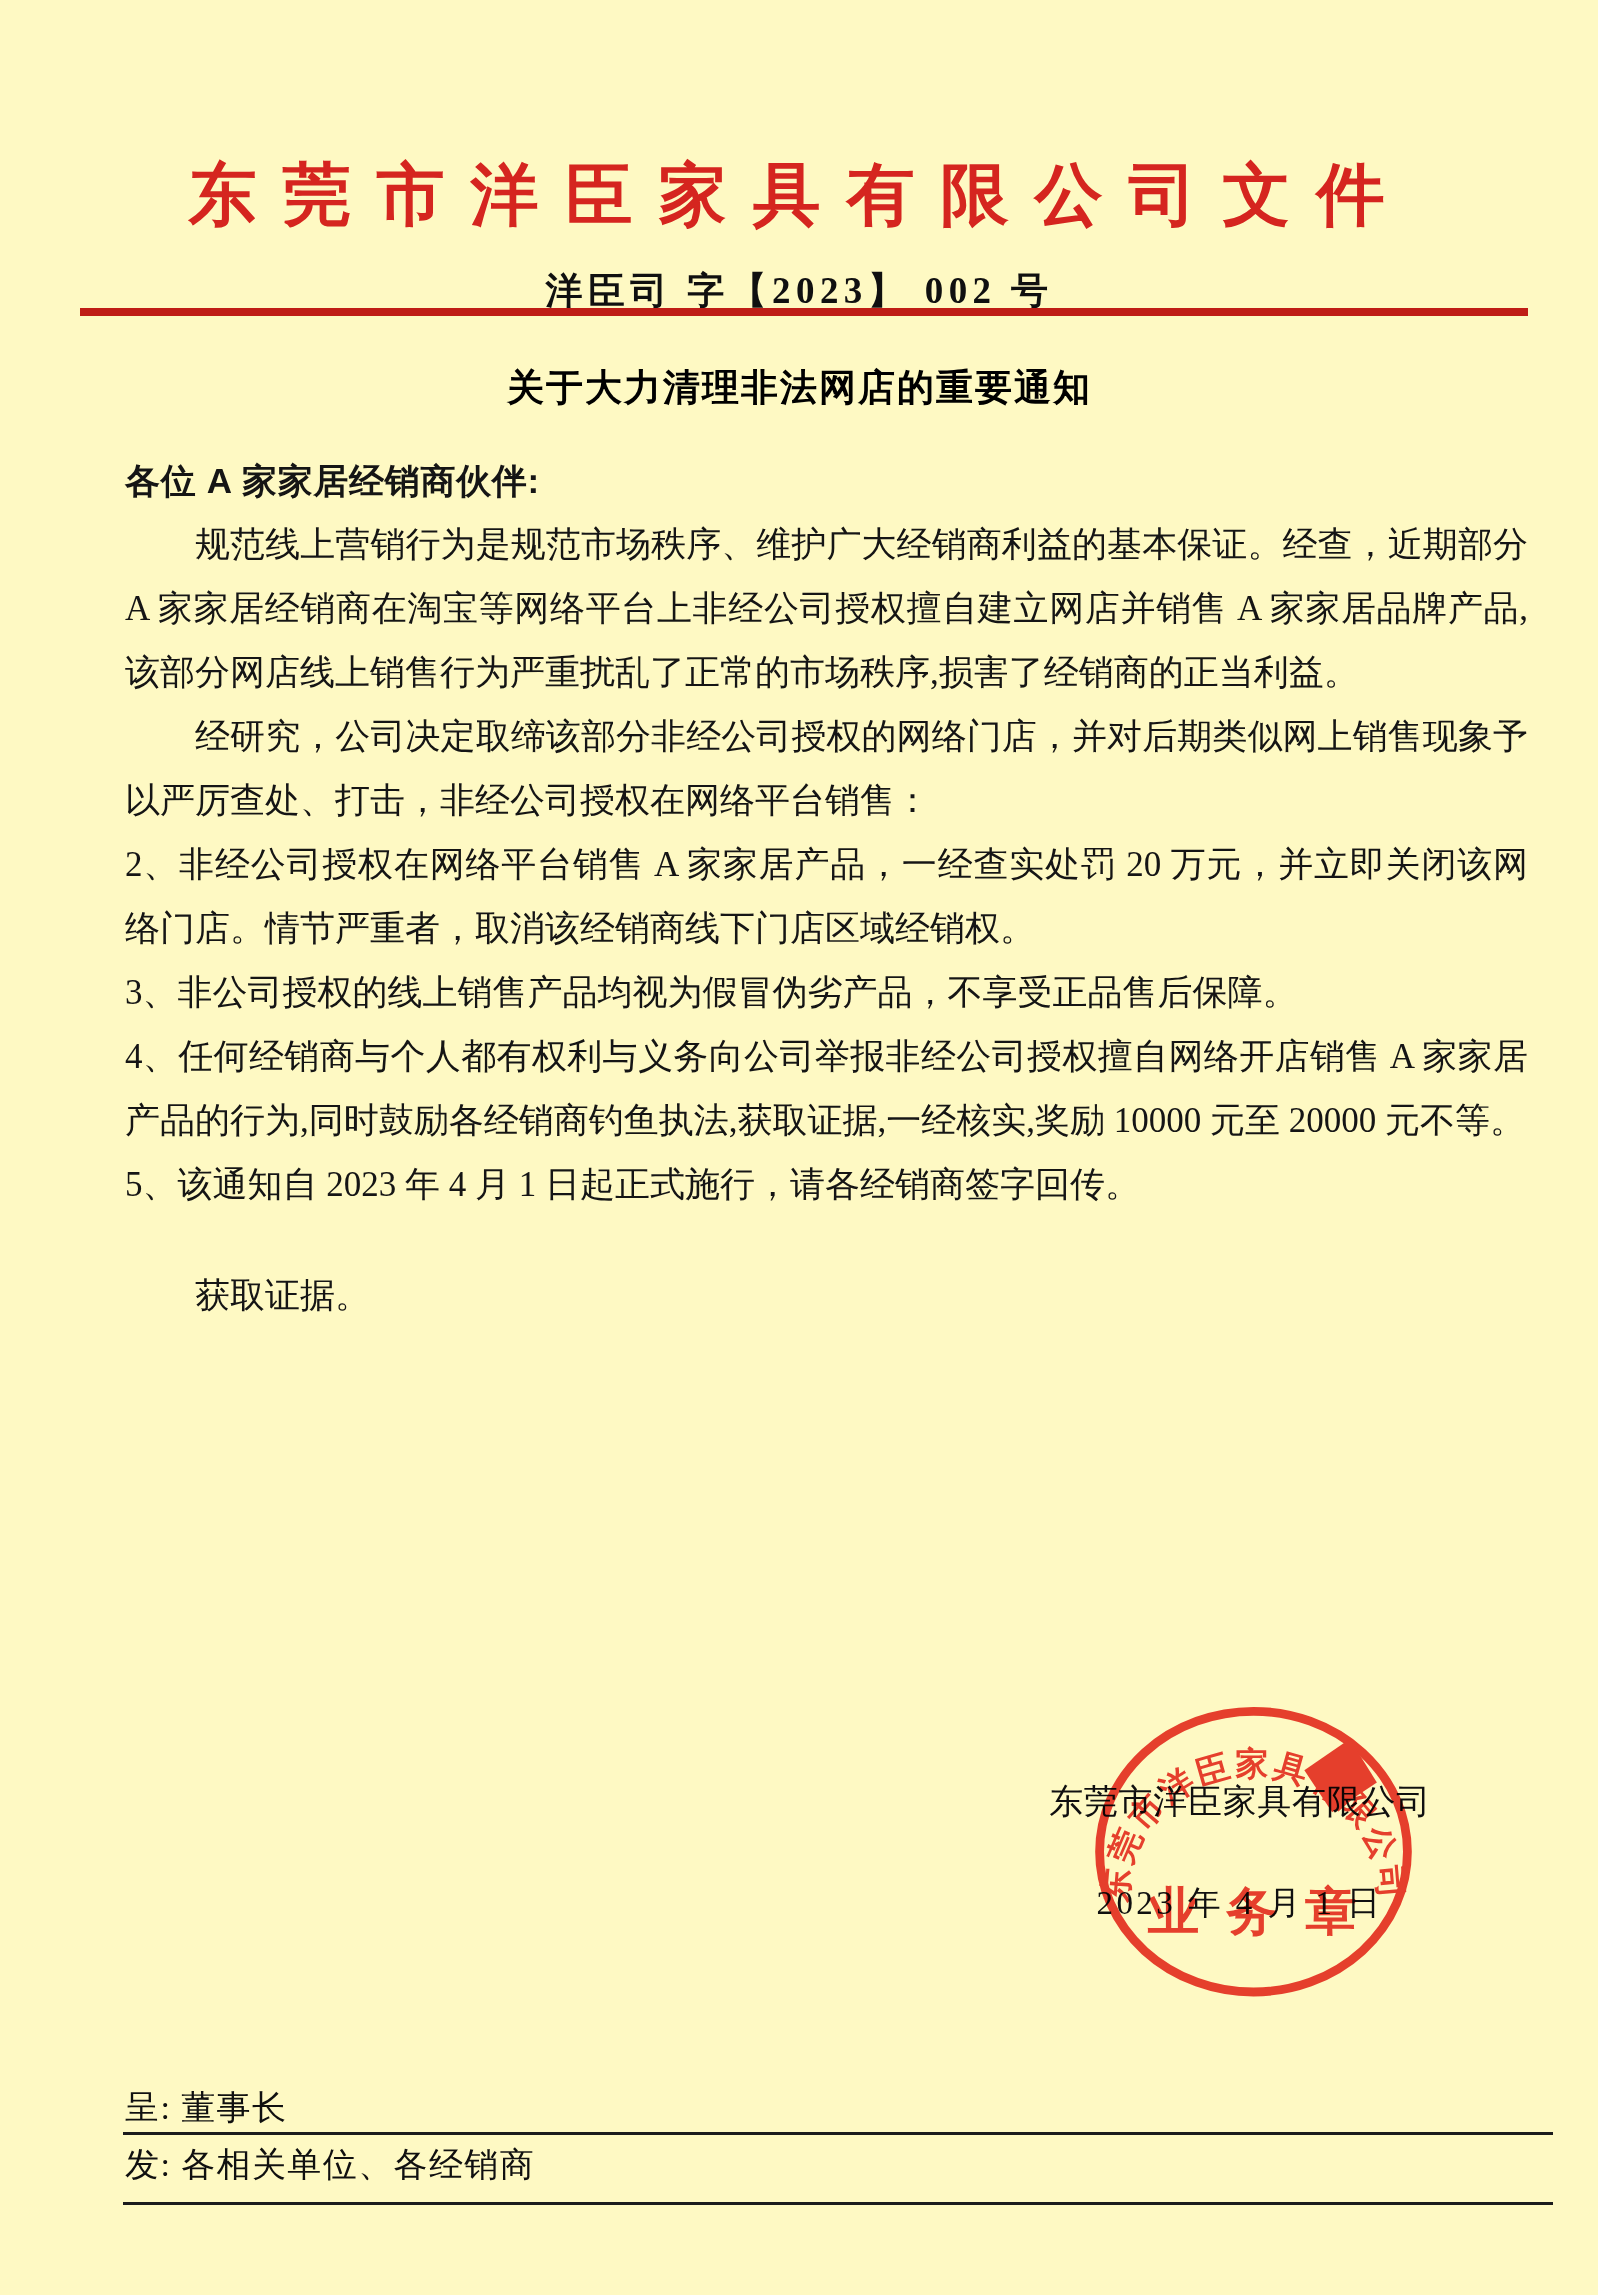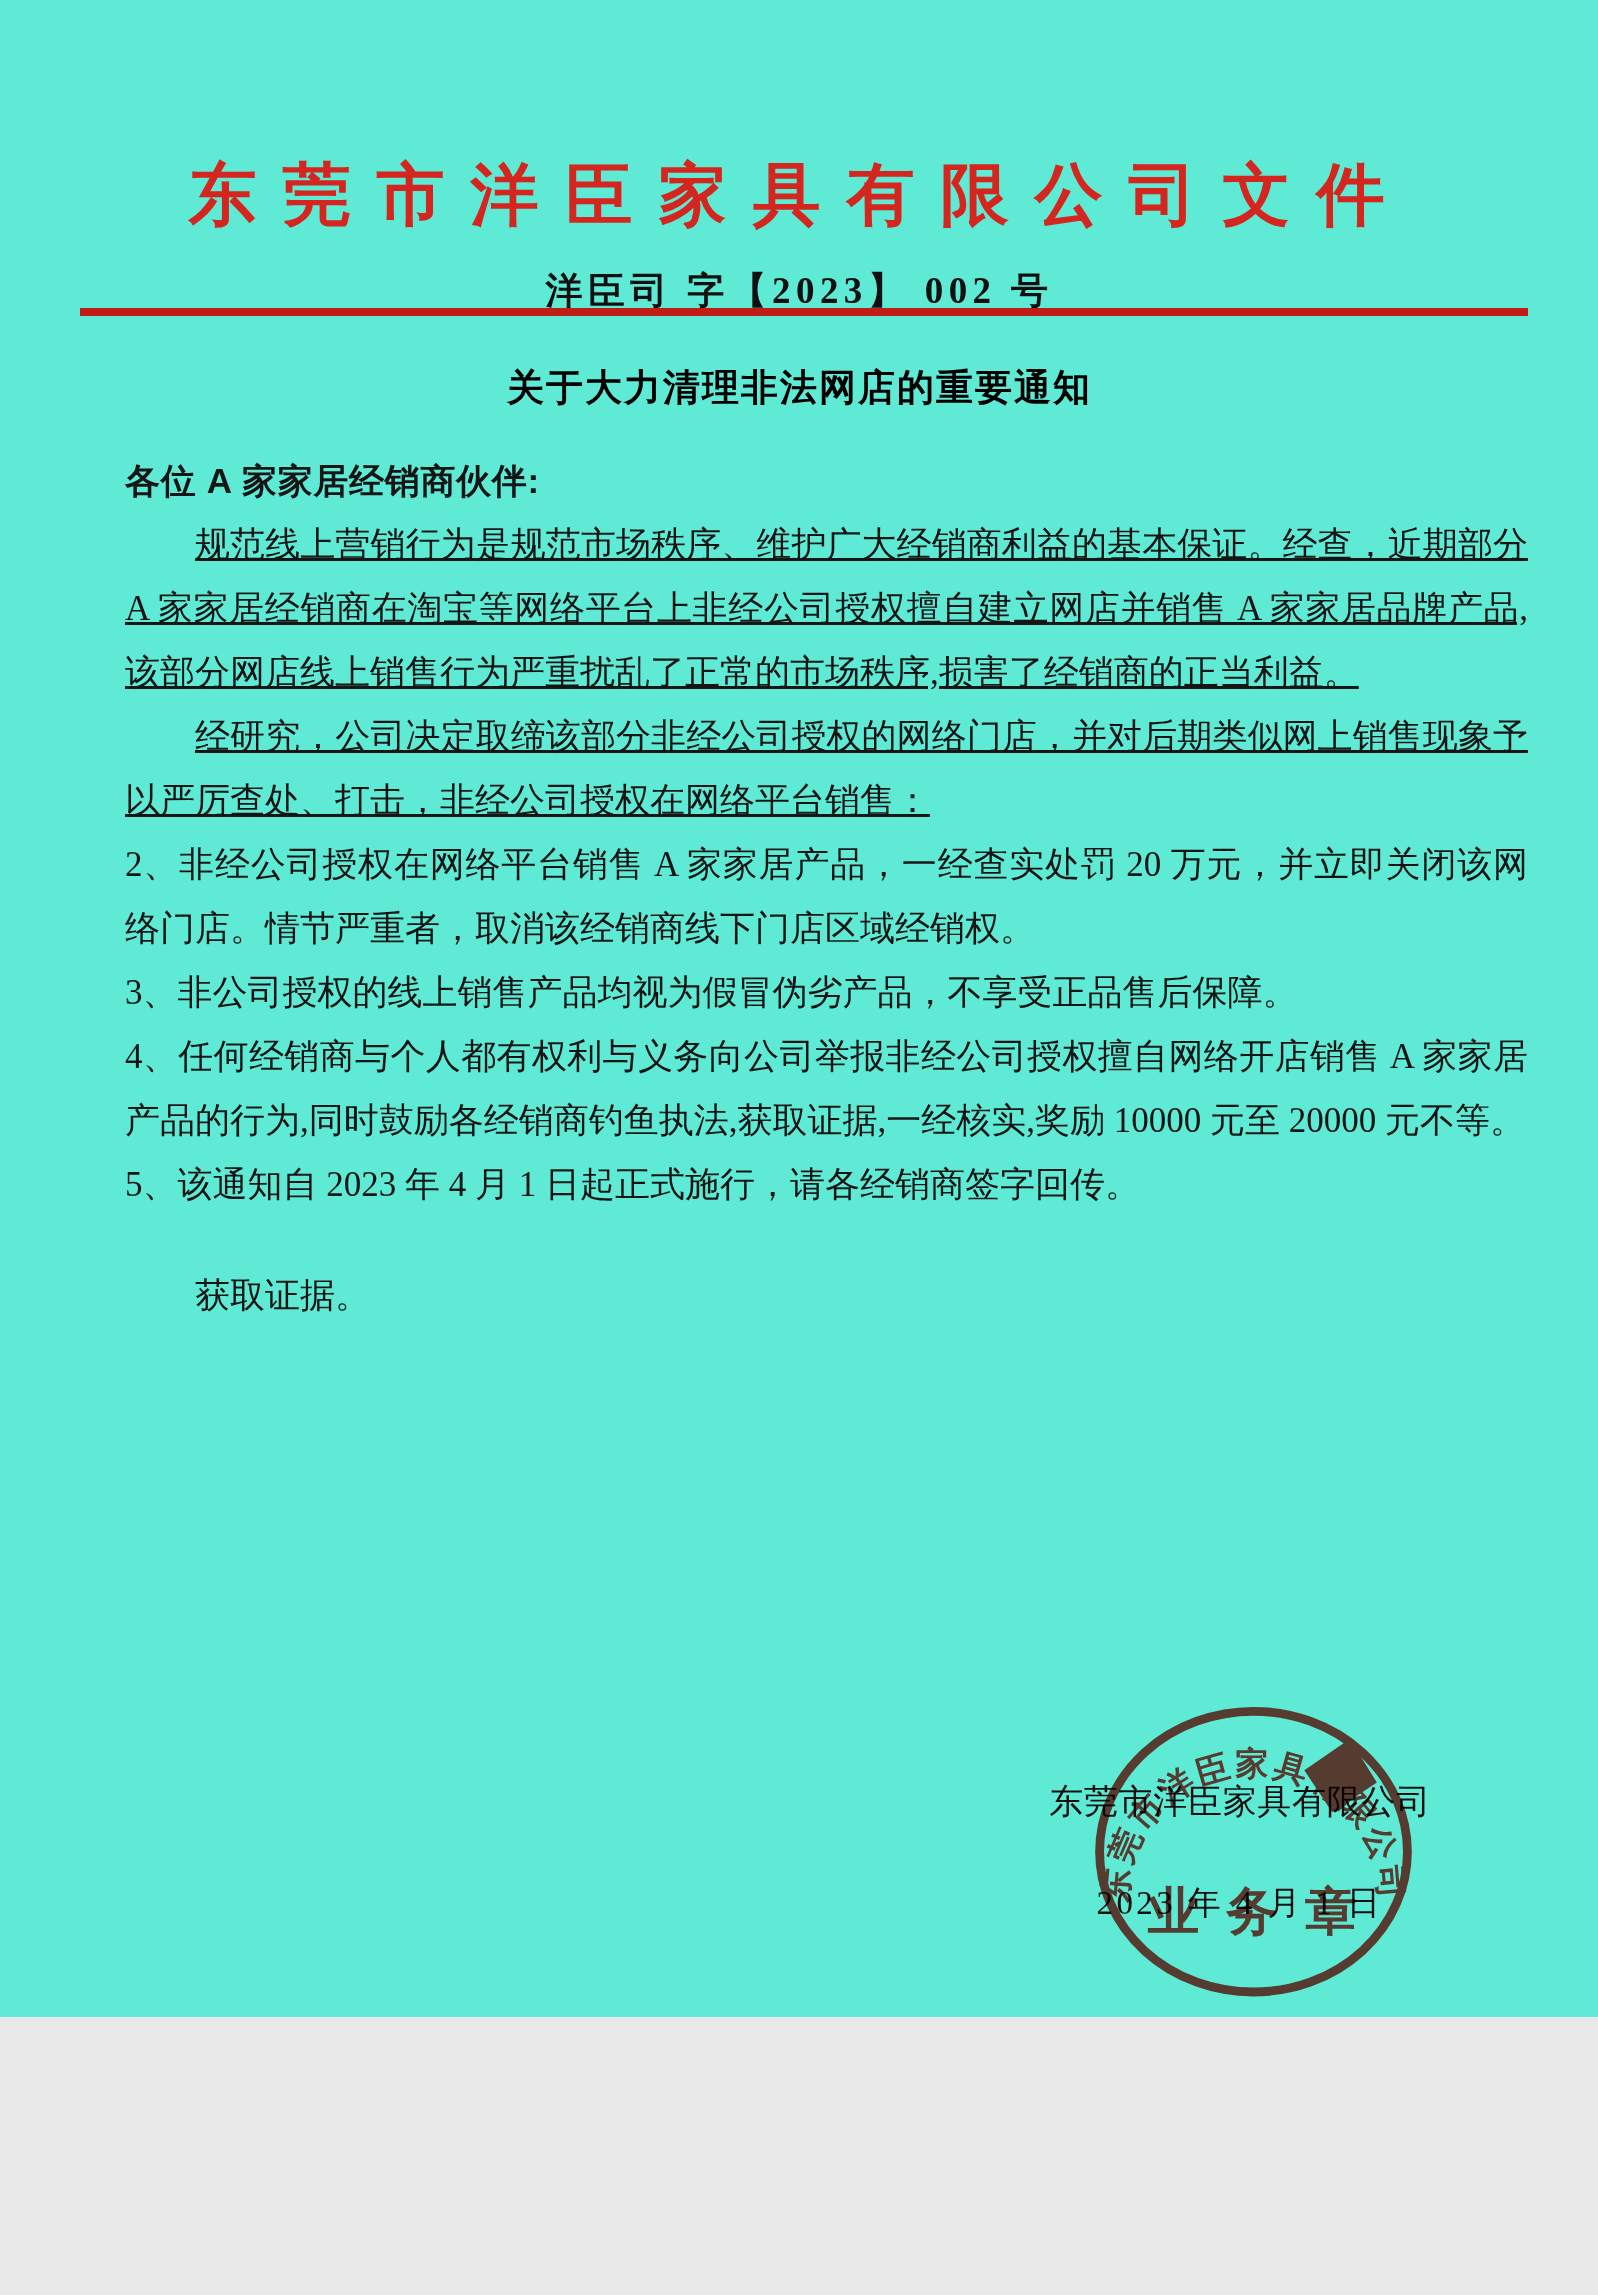--- a/index.html
+++ b/index.html
@@ -1,20 +1,20 @@
 <!DOCTYPE html>
 <html style="font-size:11px"><head>
 <meta charset="utf-8">
 <style>
   html,body{margin:0;padding:0;background:#e8e8e8;}
   .page{
     position:relative;
-    width:1599px;height:2017px;
+    width:1599px;height:2295px;
     margin:0 auto;
-    background:#5eead4;
+    background:#fef9c3;
     overflow:hidden;
     font-family:"Liberation Serif", serif;
     color:#151515;
   }
   
   .org-title{
     position:absolute;top:150px;left:0;width:100%;
     text-align:center;
     font-family:"Liberation Sans", sans-serif;
     font-weight:bold;
@@ -51,21 +51,21 @@
     font-size:35px;
     line-height:64px;
     text-align:justify;
   }
   .salutation{
     font-family:"Liberation Sans", sans-serif;
     font-weight:700;
     letter-spacing:0.7px;
   }
   .para{margin:0;}
-  .para.indent{text-indent:2em;text-decoration:underline;}
+  .para.indent{text-indent:2em;}
   .closing{margin:47px 0 0 0;text-indent:2em;}
   
   .sig{
     position:absolute;top:1779px;left:1047px;width:386px;
     text-align:center;
     font-size:34px;
     color:#101010;
     z-index:2;
   }
   .sig-company{letter-spacing:0.7px;}

